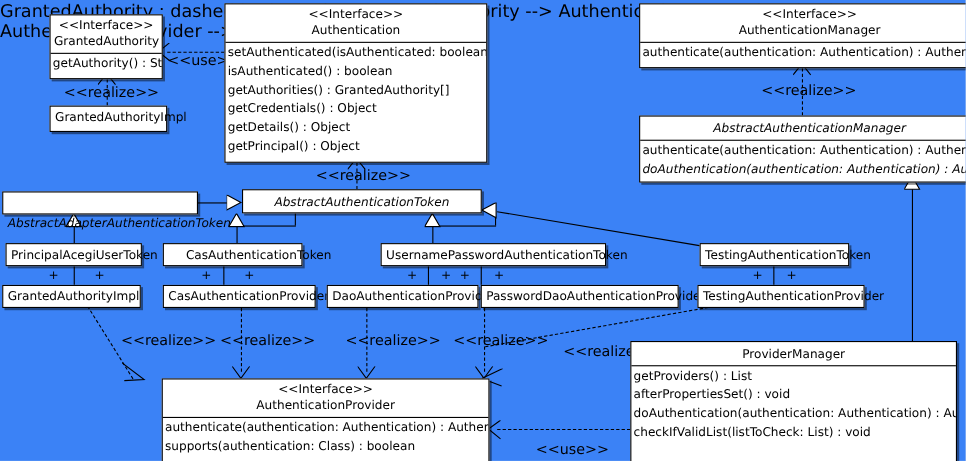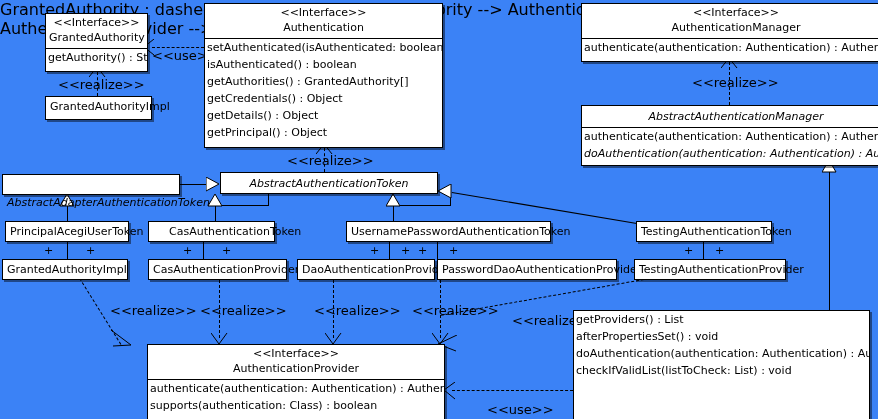--- a/index.html
+++ b/index.html
@@ -411,20 +411,23 @@
       <span class="cls-name">AuthenticationProvider</span>
     </div>
     <div class="uml-ops">
       <span class="op">authenticate(authentication: Authentication) : Authentication</span>
       <span class="op">supports(authentication: Class) : boolean</span>
     </div>
   </div>
 
   
   <div class="uml-box" style="left:573px; top:310px; width:297px; height:112px;">
+    <div class="uml-head with-compartment" style="padding-top:3px; padding-bottom:3px;">
+      <span class="cls-name">ProviderManager</span>
+    </div>
     <div class="uml-ops">
       <span class="op">getProviders() : List</span>
       <span class="op">afterPropertiesSet() : void</span>
       <span class="op">doAuthentication(authentication: Authentication) : Authentication</span>
       <span class="op">checkIfValidList(listToCheck: List) : void</span>
     </div>
   </div>
 
 </div>
 

